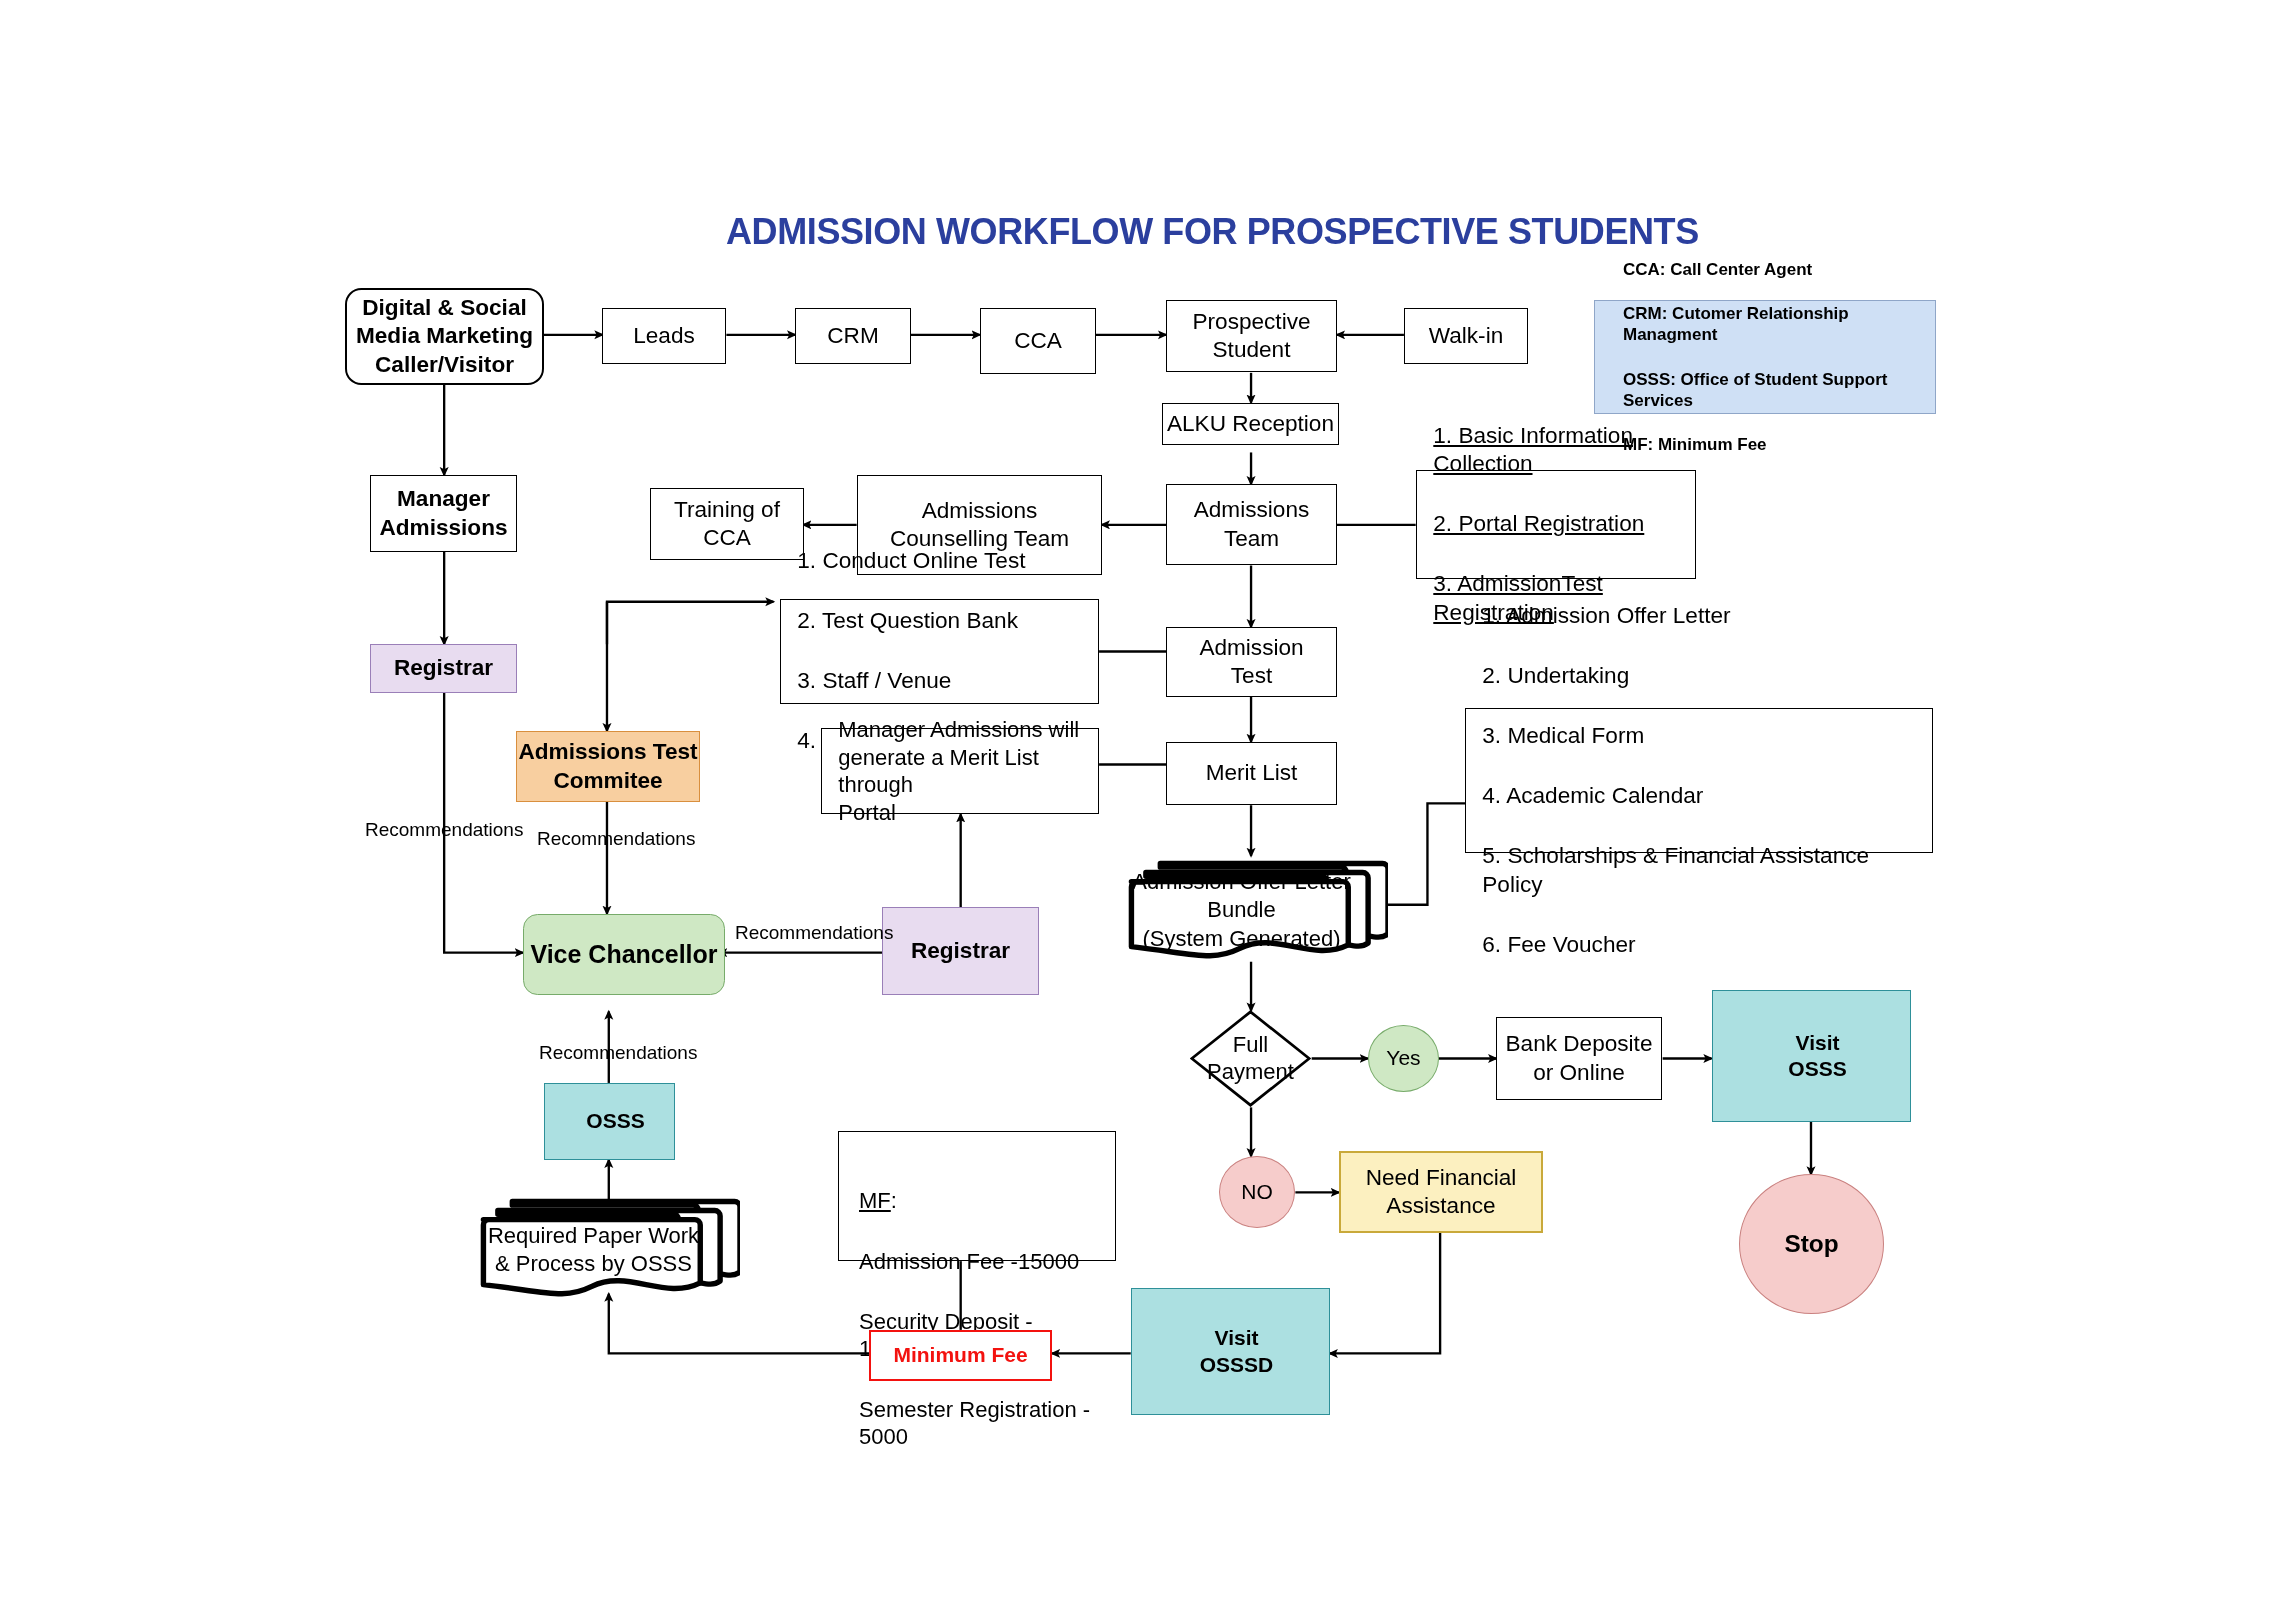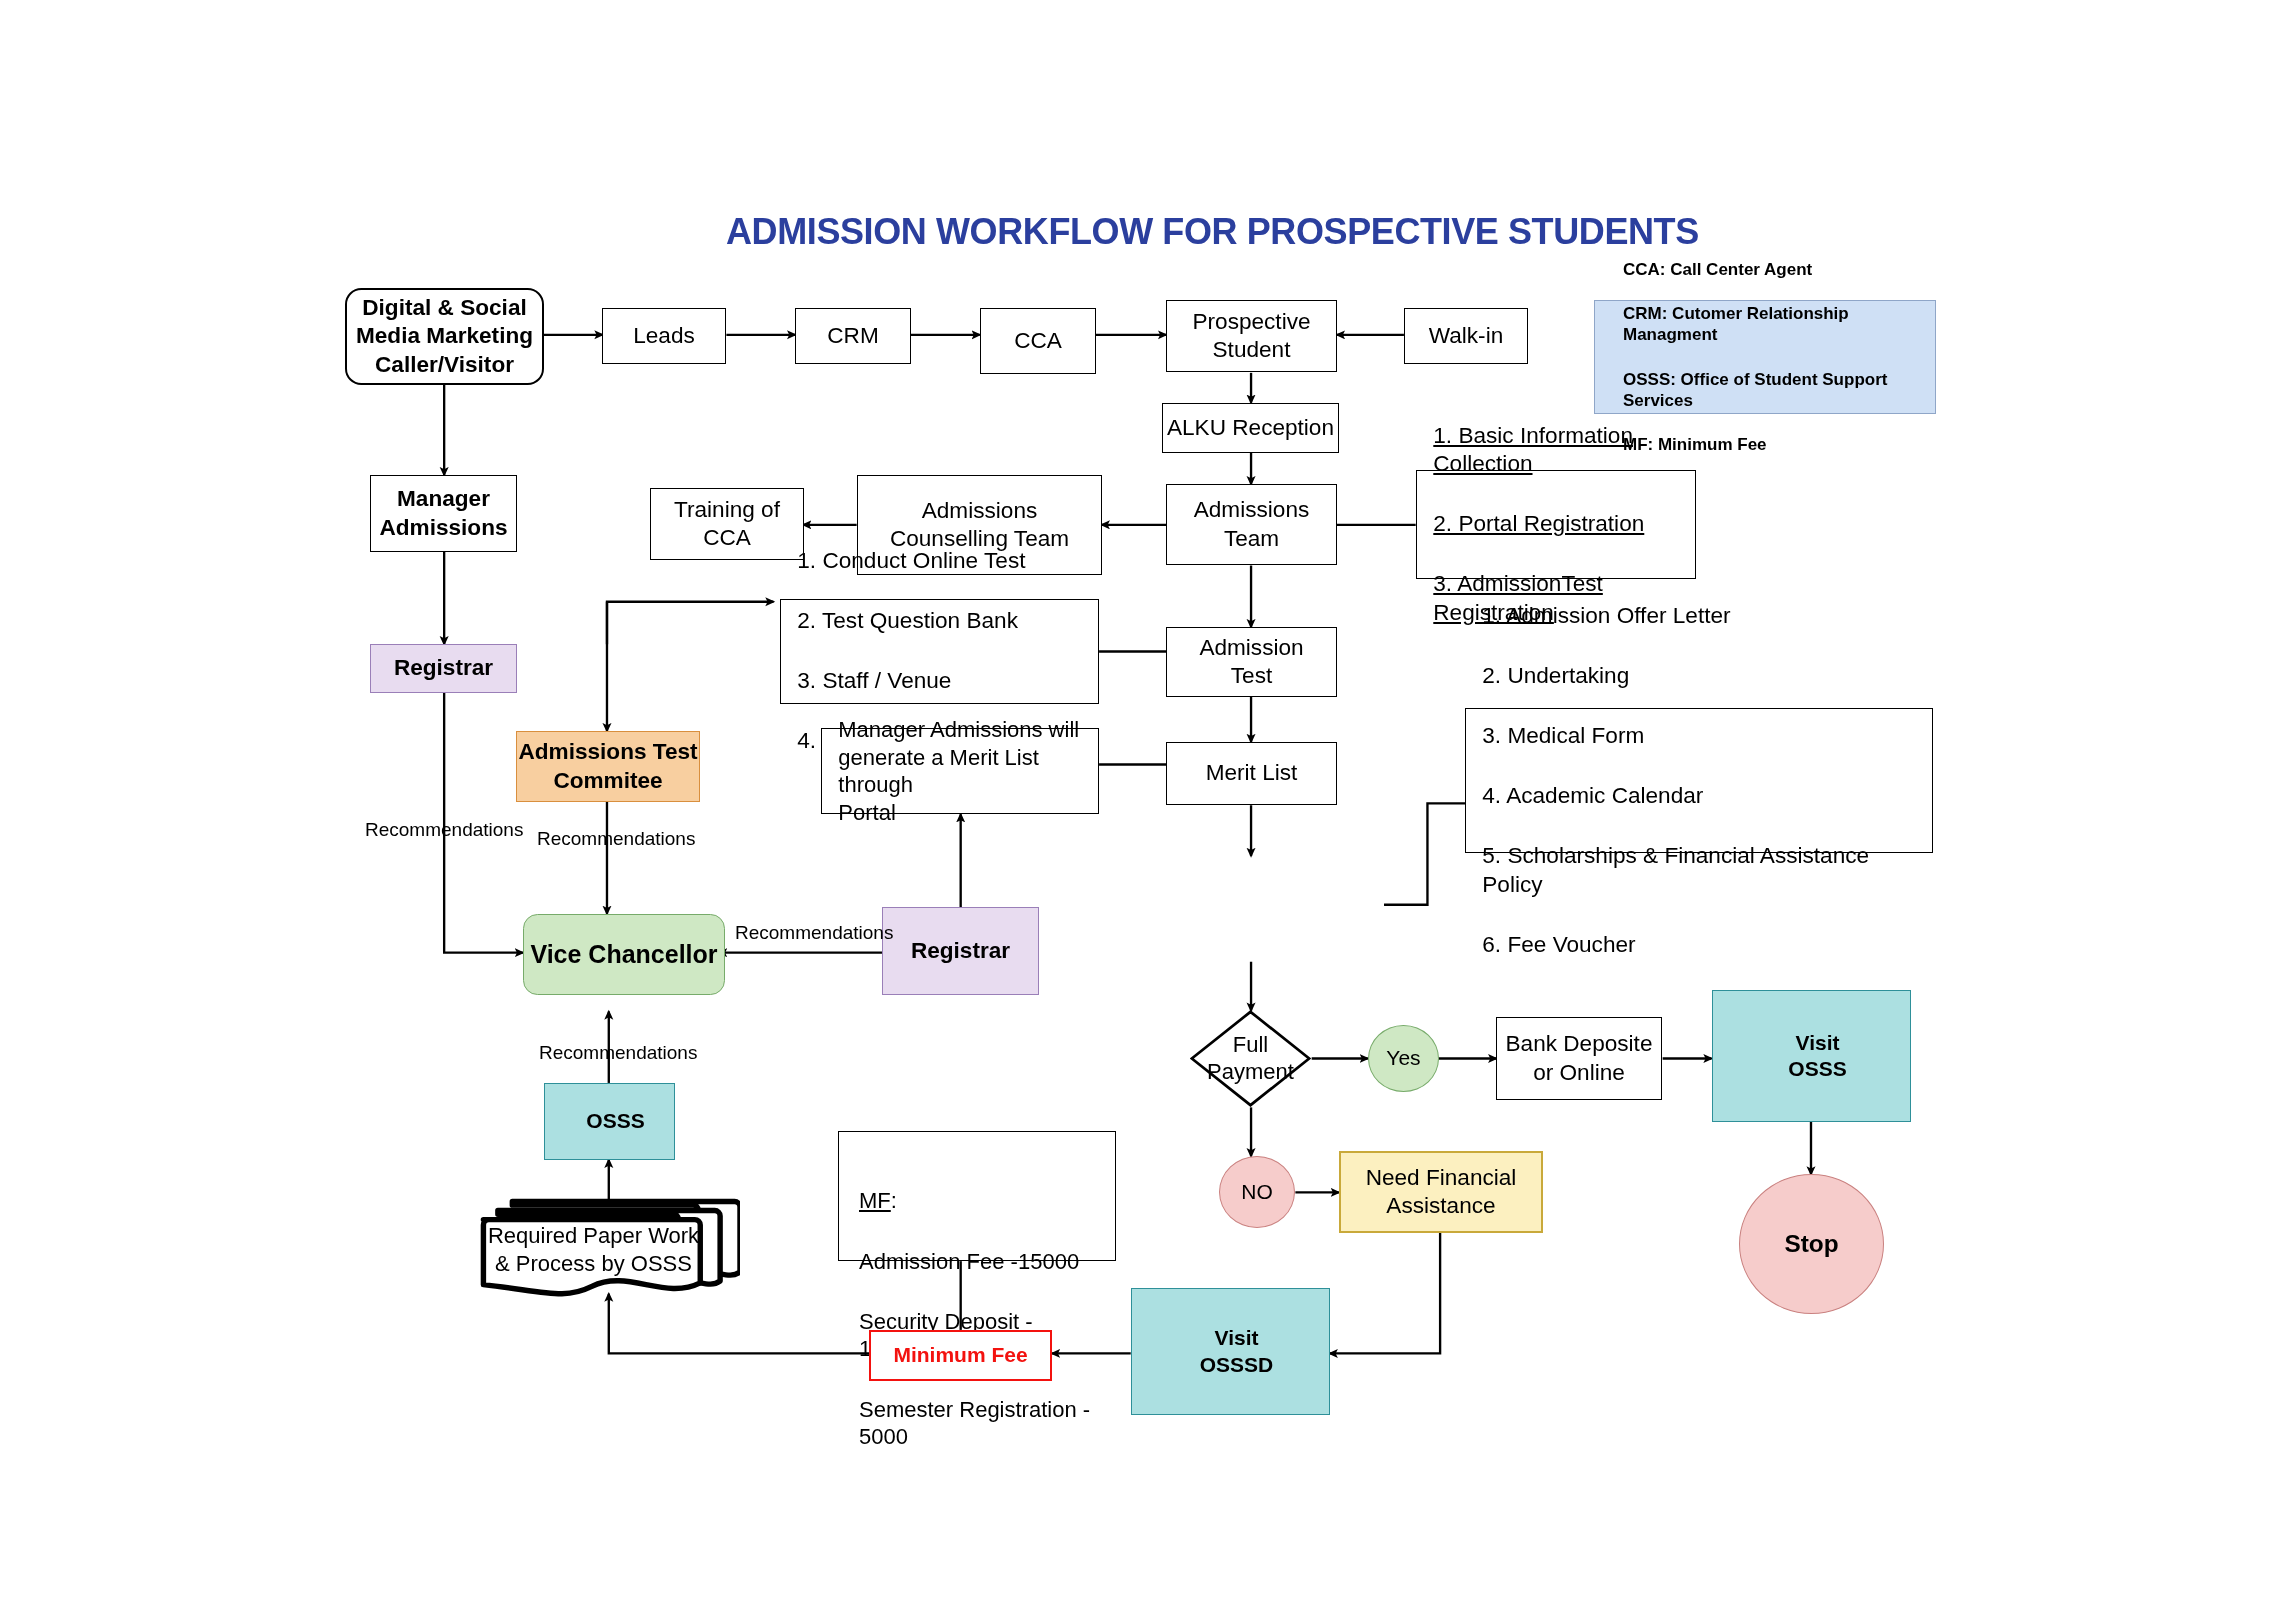--- a/index.html
+++ b/index.html
@@ -301,21 +301,21 @@
 
   <div class="node rect" style="left:795px; top:308px; width:116px; height:56px;">CRM</div>
 
   <div class="node rect" style="left:980px; top:308px; width:116px; height:66px;">CCA</div>
 
   <div class="node rect" style="left:1166px; top:300px; width:171px; height:72px;">Prospective
 Student</div>
 
   <div class="node rect" style="left:1404px; top:308px; width:124px; height:56px;">Walk-in</div>
 
-  <div class="node rect" style="left:1162px; top:403px; width:177px; height:50px;">ALKU Reception</div>
+  <div class="node rect" style="left:1162px; top:403px; width:177px; height:42px;">ALKU Reception</div>
 
   <div class="node rect bold" style="left:370px; top:475px; width:147px; height:77px;">Manager
 Admissions</div>
 
   <div class="node purple" style="left:370px; top:644px; width:147px; height:49px;">Registrar</div>
 
   <div class="node rect" style="left:650px; top:488px; width:154px; height:72px;">Training of CCA</div>
 
   <div class="node rect" style="left:857px; top:475px; width:245px; height:100px;">Admissions
 Counselling Team</div>
@@ -356,20 +356,30 @@
     <div class="lines">
       <div>1. Admission Offer Letter</div>
       <div>2. Undertaking</div>
       <div>3. Medical Form</div>
       <div>4. Academic Calendar</div>
       <div>5. Scholarships &amp; Financial Assistance Policy</div>
       <div>6. Fee Voucher</div>
     </div>
   </div>
 
+  <div class="doc-wrap" style="left:1126px; top:856px; width:262px; height:109px;">
+    <svg width="262" height="109" viewBox="0 0 290 120">
+      <path d="M38,8 H284 a6,6 0 0 1 6,6 V86 c-14,10 -30,-6 -46,4 V18 a6,6 0 0 0 -6,-6 H38 z" fill="#fff" stroke="#000" stroke-width="6" stroke-linejoin="round"></path>
+      <path d="M22,18 H262 a6,6 0 0 1 6,6 V96 c-14,10 -30,-6 -46,4 V28 a6,6 0 0 0 -6,-6 H22 z" fill="#fff" stroke="#000" stroke-width="6" stroke-linejoin="round"></path>
+      <path d="M6,28 H240 a6,6 0 0 1 6,6 V98 c-40,20 -80,-16 -120,4 c-30,15 -50,6 -120,-2 V34 a6,6 0 0 1 6,-6 z" fill="#fff" stroke="#000" stroke-width="6" stroke-linejoin="round"></path>
+    </svg>
+    <div class="doc-label" style="padding-top:20px;">Admission Offer Letter
+Bundle
+(System Generated)</div>
+  </div>
 
   <div class="node green-round" style="left:523px; top:914px; width:202px; height:81px;">Vice Chancellor</div>
 
   <div class="node purple" style="left:882px; top:907px; width:157px; height:88px;">Registrar</div>
 
   <div class="diamond-wrap" style="left:1190px; top:1010px; width:121px; height:97px;">
     <svg class="diamond-shape" viewBox="0 0 134 107" preserveAspectRatio="none">
       <polygon points="67,2 132,53.5 67,105 2,53.5" fill="#fff" stroke="#000" stroke-width="3"></polygon>
     </svg>
     <div class="diamond-label">Full

